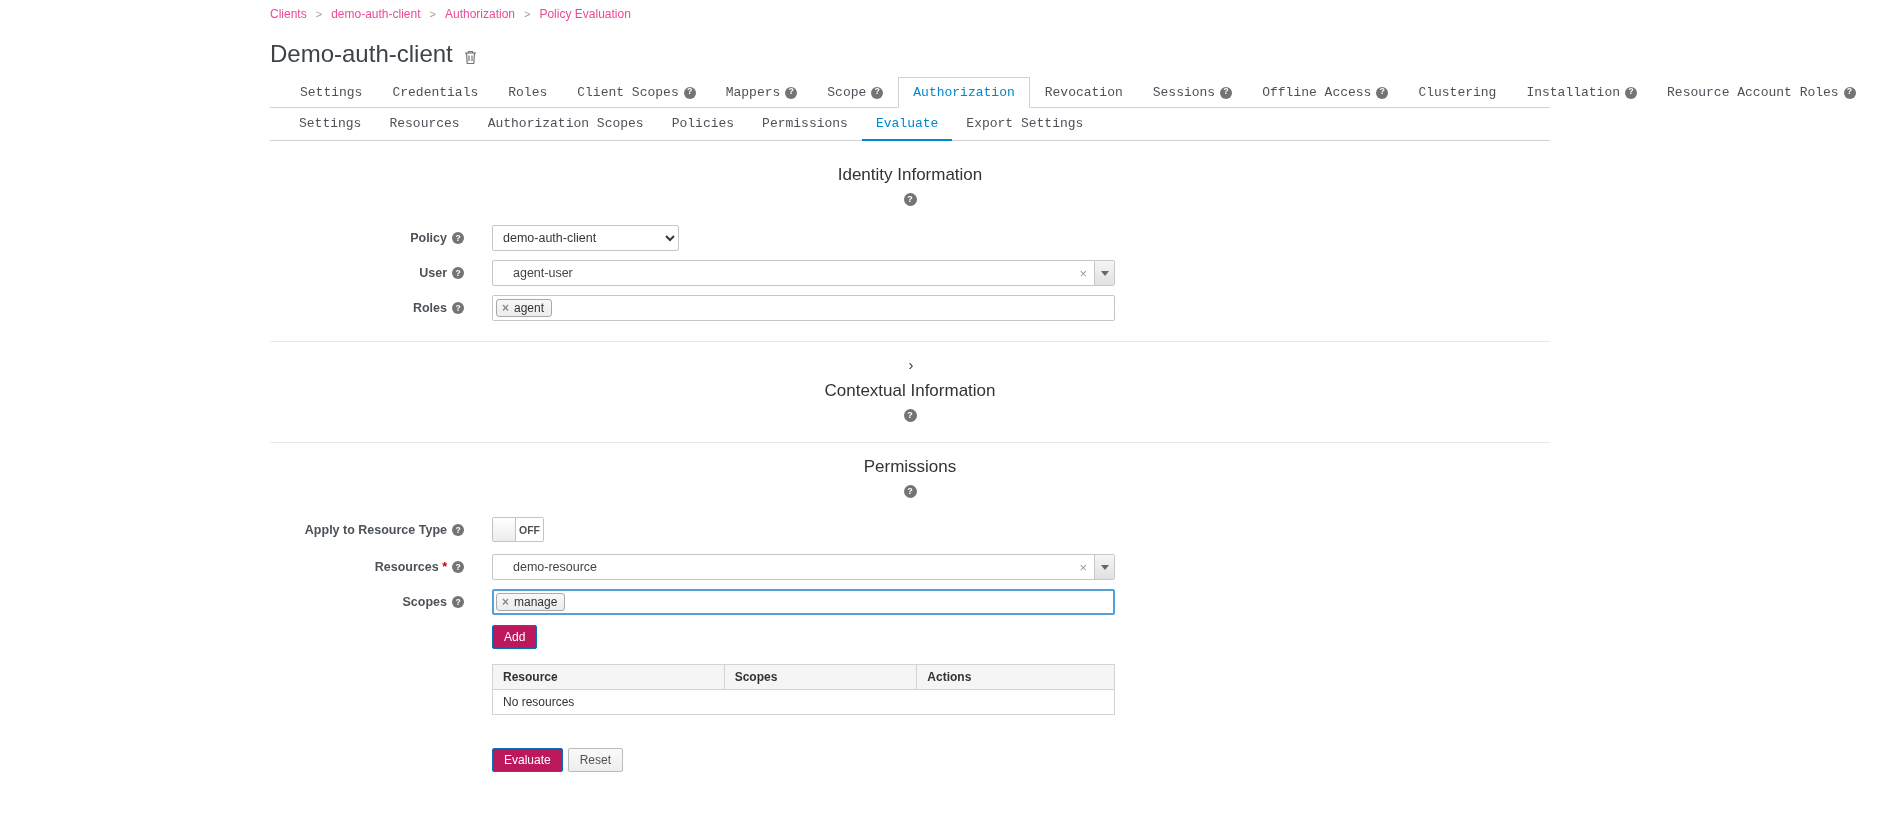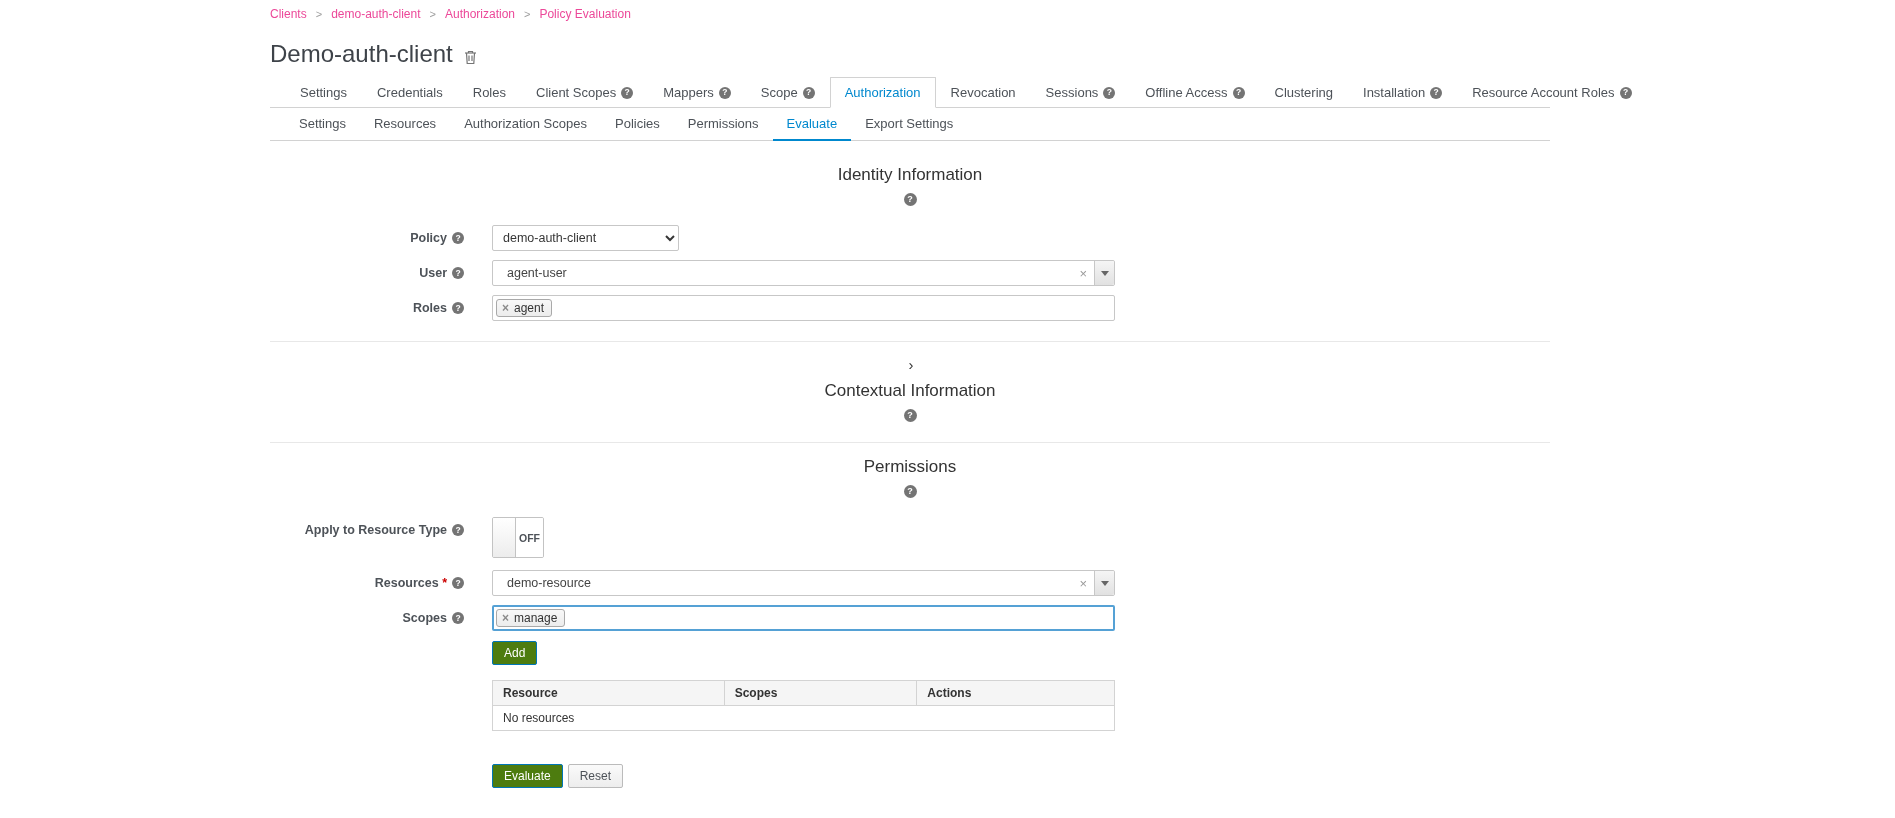--- a/index.html
+++ b/index.html
@@ -15,21 +15,21 @@
   .breadcrumb { list-style: none; display: flex; align-items: center; font-size: 12px; }
   .breadcrumb a { color: #ec4899; text-decoration: none; cursor: pointer; }
   .crumb-sep { color: #9d9d9d; margin: 0 9px; font-size: 11px; }
 
   
   .page-title { margin-top: 19px; display: flex; align-items: center; gap: 10px; font-size: 24px; font-weight: 400; color: #3e4349; }
   .trash-btn { background: none; border: none; cursor: pointer; padding: 0; margin-top: 5px; line-height: 0; }
 
   
   .tabs-main { margin-top: 9px; border-bottom: 1px solid #d2d2d2; padding-left: 15px; }
-  .tabs-main ul, .tabs-sub ul { list-style: none; display: flex; }
+  .tabs-main ul, .tabs-sub ul { list-style: none; display: flex; font-family: Liberation Mono, monospace; }
   .tabs-main li {
     font-size: 13px; color: #4d5258; padding: 7px 14px 7px; cursor: pointer;
     display: flex; align-items: center; gap: 5px; margin-bottom: -1px;
     border: 1px solid transparent; white-space: nowrap;
   }
   .tabs-main li.active { background: #fff; border-color: #d2d2d2; border-bottom-color: #fff; color: #0088ce; border-radius: 1px 1px 0 0; }
 
   
   .tabs-sub { border-bottom: 1px solid #d2d2d2; padding-left: 15px; }
   .tabs-sub li { font-size: 13px; color: #4d5258; padding: 8px 14px; cursor: pointer; margin-bottom: -1px; border-bottom: 2px solid transparent; white-space: nowrap; }
@@ -60,21 +60,21 @@
 
   .kc-select {
     width: 187px; height: 26px; font-family: inherit; font-size: 12.5px;
     border: 1px solid #c7c7c7; border-radius: 2px; background: #fff; color: #363636;
     padding: 2px 6px; cursor: pointer;
   }
 
   .select2-single {
     display: flex; align-items: center; height: 26px;
     border: 1px solid #c7c7c7; border-radius: 2px; background: #fff;
-    padding-left: 14px; font-size: 12.5px; color: #444; cursor: pointer;
+    padding-left: 20px; font-size: 12.5px; color: #444; cursor: pointer;
   }
   .select2-chosen { flex: 1; }
   .select2-clear { color: #9a9a9a; font-size: 13px; margin-right: 7px; cursor: pointer; line-height: 1; }
   .select2-arrow-btn {
     width: 20px; align-self: stretch; border-left: 1px solid #c7c7c7;
     background: linear-gradient(#f5f5f5, #e1e1e1);
     display: flex; align-items: center; justify-content: center;
     border-radius: 0 2px 2px 0; cursor: pointer;
   }
   .caret { width: 0; height: 0; border-left: 4px solid transparent; border-right: 4px solid transparent; border-top: 5px solid #666; }
@@ -87,27 +87,27 @@
 
   .tag {
     display: inline-flex; align-items: center; gap: 5px; height: 18px;
     background: linear-gradient(#f8f8f8, #ececec);
     border: 1px solid #a9a9a9; border-radius: 3px;
     padding: 1px 7px 1px 5px; font-size: 12px; color: #333; white-space: nowrap;
   }
   .tag-remove { color: #8a8a8a; font-size: 12px; font-weight: bold; cursor: pointer; line-height: 1; }
 
   
-  .onoff { display: inline-flex; width: 52px; height: 41px; border: 1px solid #c3c3c3; border-radius: 2px; overflow: hidden; cursor: pointer; }
+  .onoff { display: inline-flex; width: 52px; height: 25px; border: 1px solid #c3c3c3; border-radius: 2px; overflow: hidden; cursor: pointer; }
   .onoff-handle { width: 23px; background: linear-gradient(#ffffff, #ececec); border-right: 1px solid #c3c3c3; }
   .onoff-label { flex: 1; display: flex; align-items: center; justify-content: center; font-size: 10.5px; font-weight: bold; color: #4d5258; background: #fff; }
 
   
   .btn { font-family: inherit; font-size: 12px; border-radius: 2px; cursor: pointer; padding: 4px 11px; }
-  .btn-primary { background: #4d7c0f; border: 1px solid #0076b7; color: #fff; }
+  .btn-primary { background: #be185d; border: 1px solid #0076b7; color: #fff; }
   .btn-default { background: linear-gradient(#fafafa, #ededed); border: 1px solid #bbbbbb; color: #4d5258; }
 
   
   .eval-table { margin-top: 15px; width: 623px; border-collapse: collapse; font-size: 12px; }
   .eval-table th { background: #f5f5f5; border: 1px solid #d3d3d3; text-align: left; font-weight: bold; padding: 5px 10px; color: #333; }
   .eval-table td { border: 1px solid #d3d3d3; padding: 5px 10px; color: #333; }
   .col-resource { width: 232px; }
   .col-scopes { width: 193px; }
   .col-actions { width: 198px; }
 

